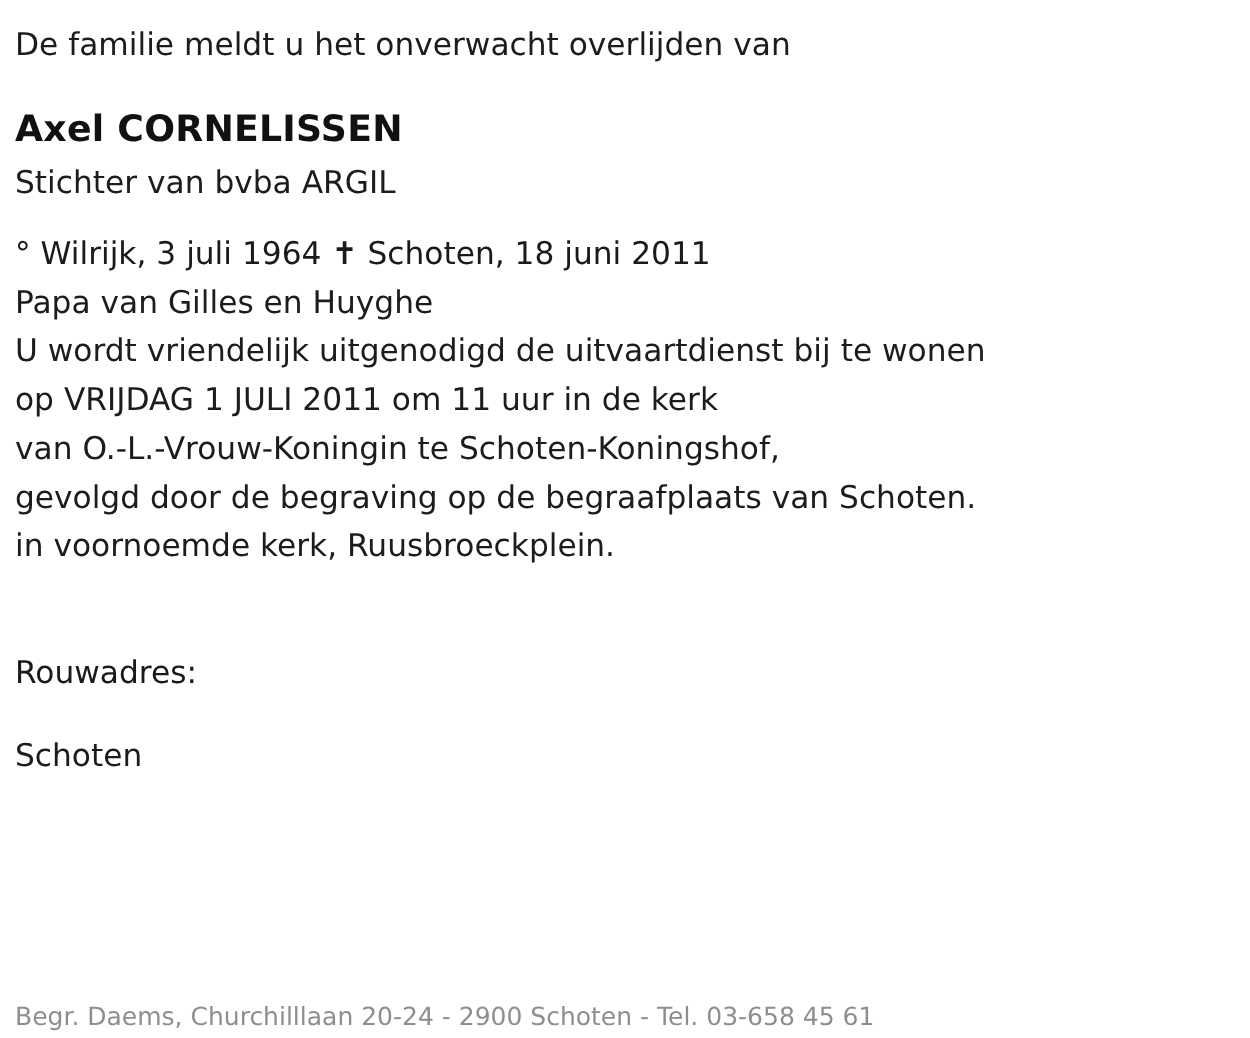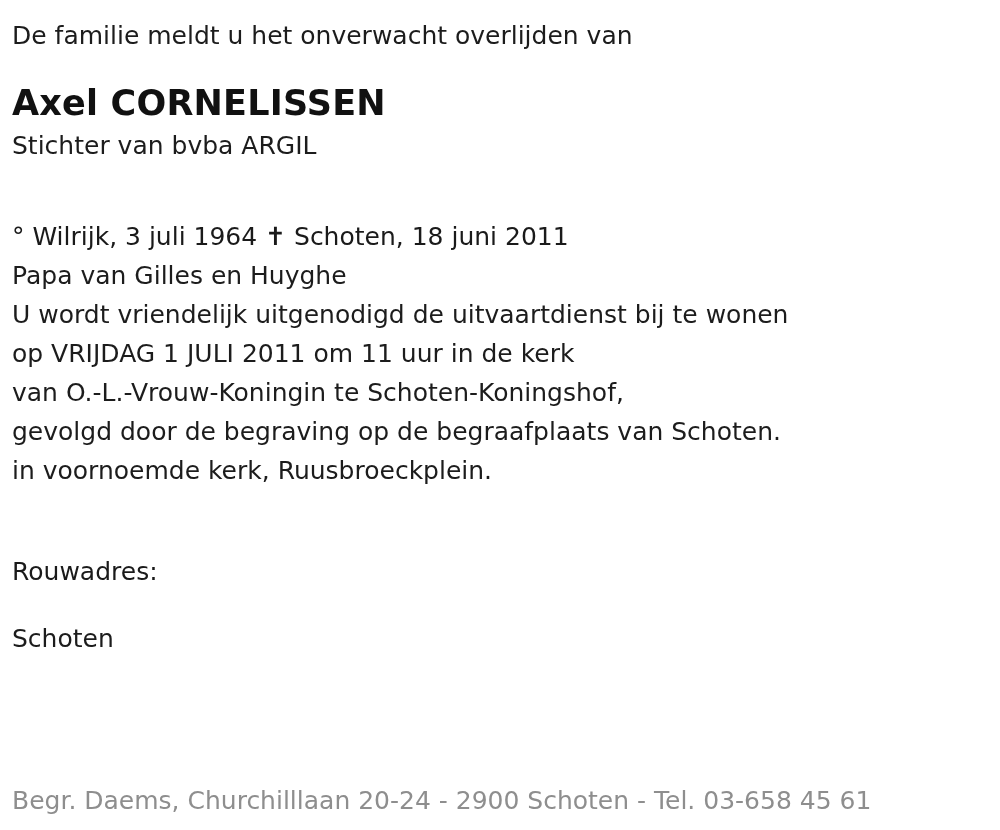--- a/index.html
+++ b/index.html
@@ -25,32 +25,32 @@
     font-size: 25px;
     line-height: 39px;
     font-weight: 400;
     color: #1c1c1c;
     white-space: pre;
   }
   .intro {
     margin-bottom: 28px;
   }
   .name {
-    font-size: 35px;
+    font-size: 29px;
     line-height: 40px;
     font-weight: 700;
     color: #111111;
     letter-spacing: 0.2px;
     margin-bottom: 4px;
   }
   .subtitle {
     font-size: 25px;
     line-height: 38px;
     color: #1c1c1c;
-    margin-bottom: 52px;
+    margin-bottom: 18px;
   }
   .dates {
     font-size: 25px;
     line-height: 39px;
   }
   .dates .cross {
     font-weight: 700;
     font-size: 25px;
   }
   .body-block .line {
@@ -67,22 +67,22 @@
     line-height: 39px;
     margin-top: 32px;
   }
   .address {
     font-size: 25px;
     line-height: 39px;
   }
   .footer {
     position: absolute;
     left: 12px;
-    bottom: 12px;
-    font-size: 25px;
+    bottom: 0;
+    font-size: 20px;
     line-height: 34px;
     color: #8e8e8e;
     white-space: pre;
   }
 </style>
 </head>
 <body>
 
 <div class="notice">
 

